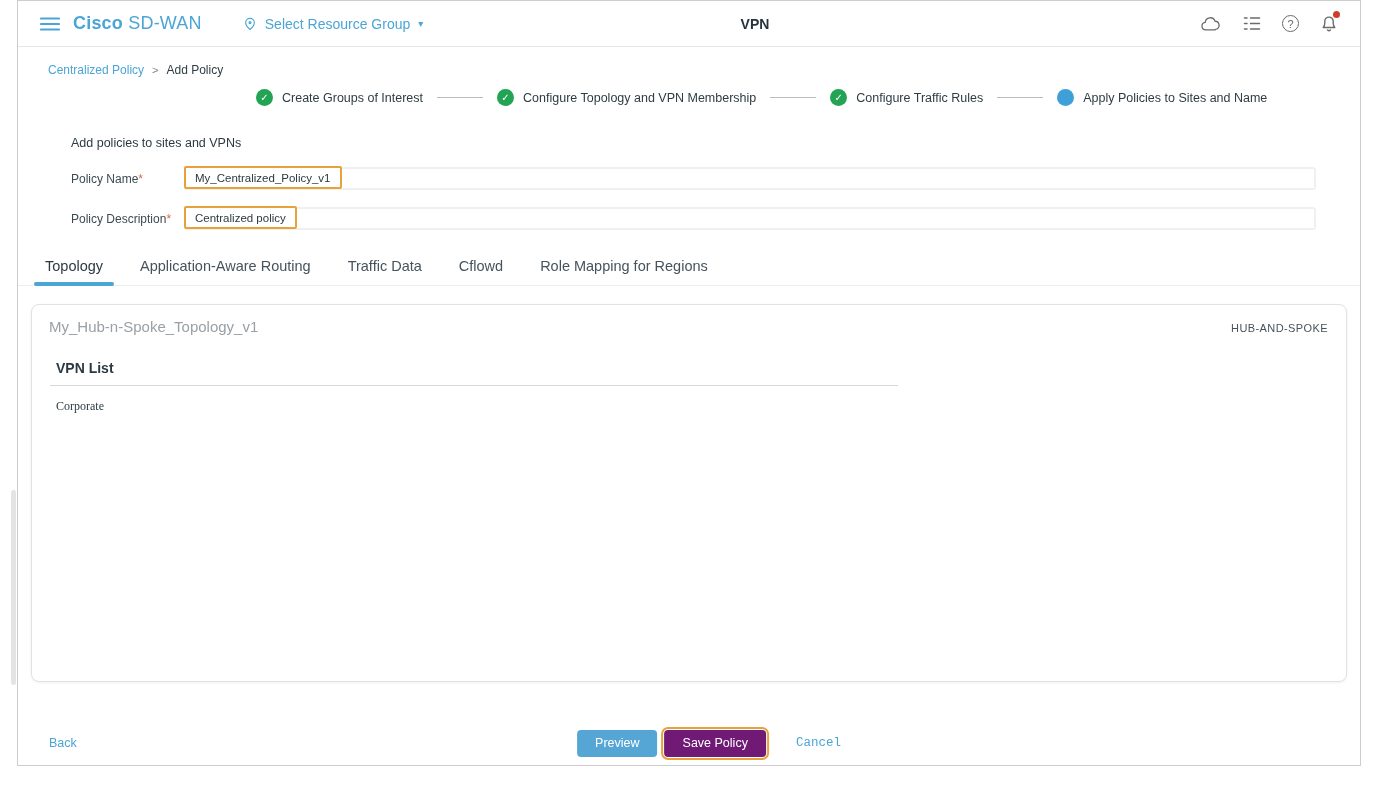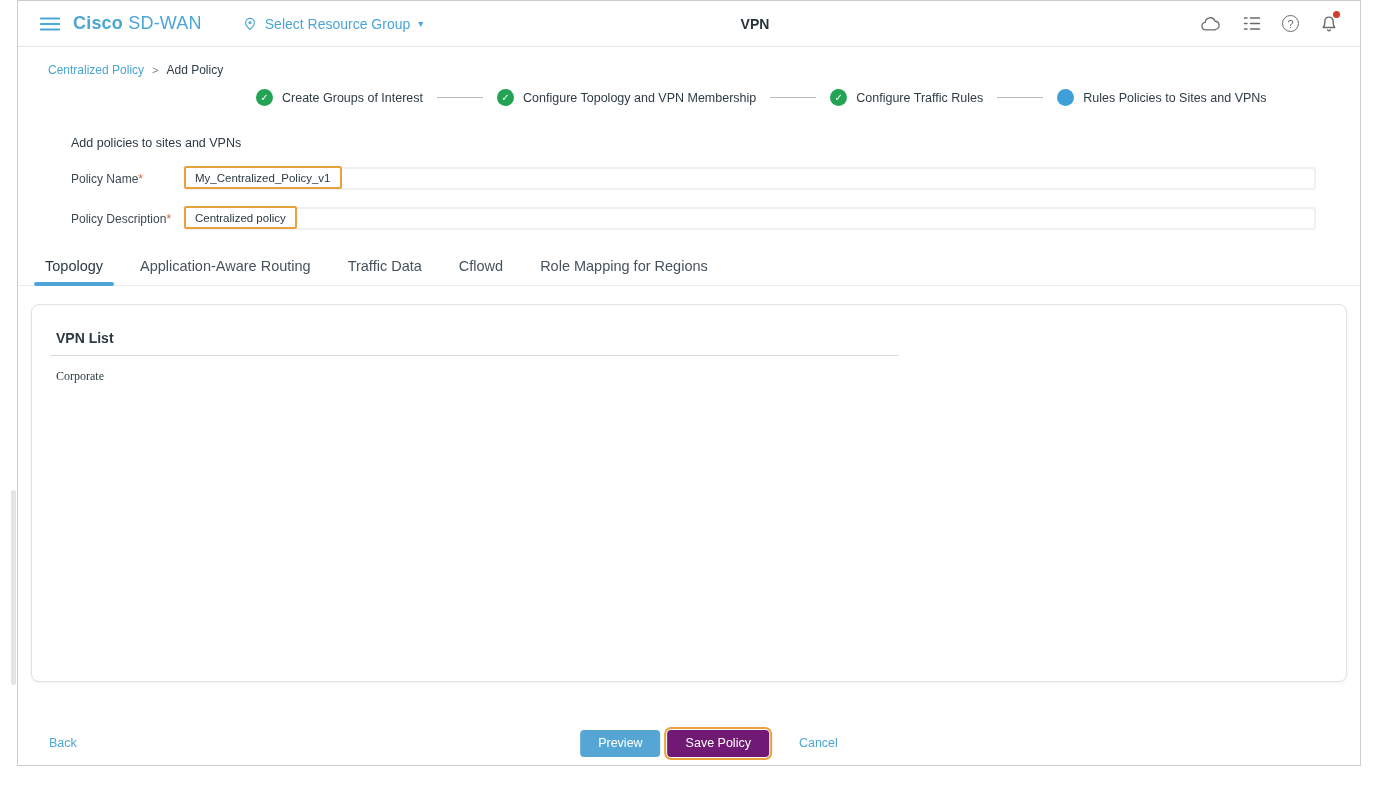--- a/index.html
+++ b/index.html
@@ -95,21 +95,21 @@
   .footer-center {
     position:absolute; left:calc(50% + 20px); transform:translateX(-50%);
     display:flex; align-items:center;
   }
   .btn {
     height:27px; border:none; border-radius:4px; color:#fff; font-size:12.5px;
     font-family:"Liberation Sans", sans-serif; padding:0 18px; cursor:pointer;
   }
   .btn-preview { background:#55a6d5; }
   .btn-save { background:#701a75; margin-left:7px; outline:2px solid #e8a23c; outline-offset:1px; }
-  .cancel { margin-left:30px; }
+  .cancel { margin-left:30px;font-family:Liberation Mono, monospace; }
 
   .scroll-thumb {
     position:absolute; left:11px; top:490px; width:5px; height:195px;
     background:#e4e4e4; border-radius:3px;
   }
   svg { display:block; }
 </style>
 </head>
 <body>
 
@@ -188,21 +188,21 @@
         <span>Configure Topology and VPN Membership</span>
       </div>
       <div class="connector"></div>
       <div class="step">
         <span class="step-circle">✓</span>
         <span>Configure Traffic Rules</span>
       </div>
       <div class="connector"></div>
       <div class="step">
         <span class="step-circle current"></span>
-        <span>Rules Policies to Sites and VPNs</span>
+        <span>Apply Policies to Sites and Name</span>
       </div>
     </div>
 
     <div class="section-heading">Add policies to sites and VPNs</div>
 
     <div class="form-row">
       <span class="form-label"><span>Policy Name</span><span class="req">*</span></span>
       <div class="input-box">
         <span class="value-highlight">My_Centralized_Policy_v1</span>
       </div>
@@ -217,20 +217,24 @@
 
     <div class="tabs">
       <div class="tab active">Topology</div>
       <div class="tab">Application-Aware Routing</div>
       <div class="tab">Traffic Data</div>
       <div class="tab">Cflowd</div>
       <div class="tab">Role Mapping for Regions</div>
     </div>
 
     <div class="card">
+      <div class="card-head">
+        <span class="card-title">My_Hub-n-Spoke_Topology_v1</span>
+        <span class="card-type">HUB-AND-SPOKE</span>
+      </div>
       <div class="list-header">VPN List</div>
       <div class="list-divider"></div>
       <div class="list-item">Corporate</div>
     </div>
 
     <div class="footer">
       <span class="link-btn back">Back</span>
       <div class="footer-center">
         <button class="btn btn-preview">Preview</button>
         <button class="btn btn-save">Save Policy</button>

